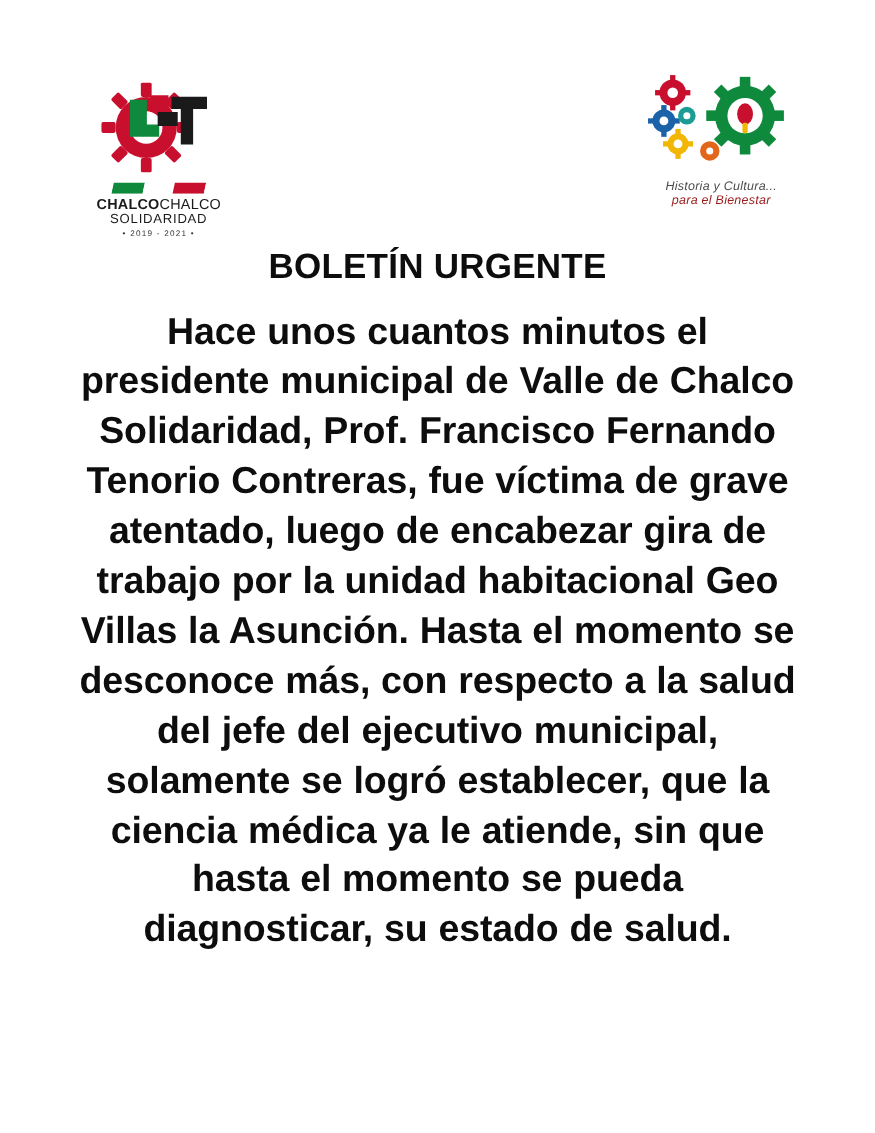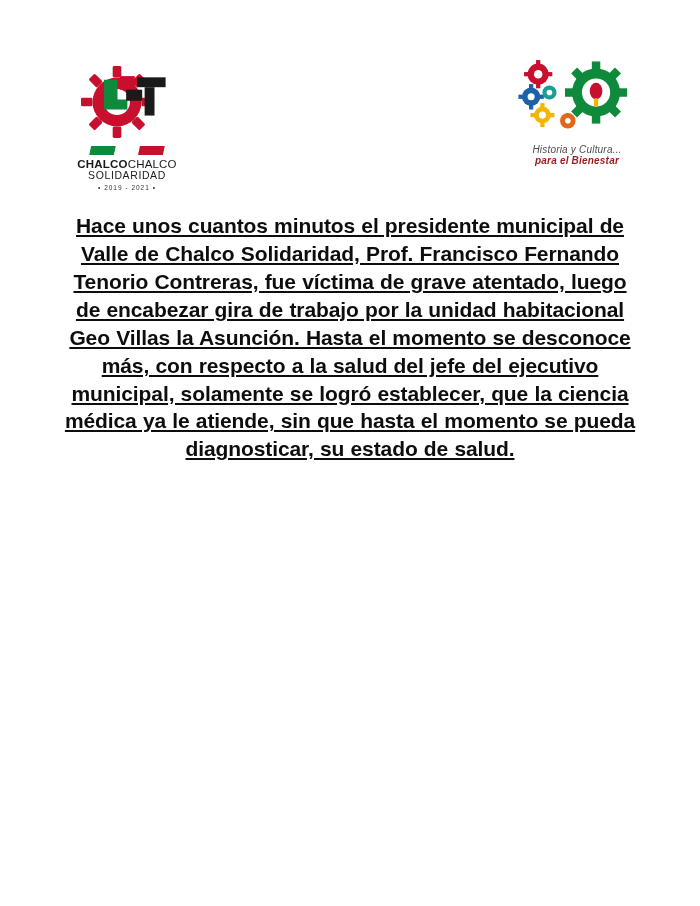--- a/index.html
+++ b/index.html
@@ -109,21 +109,21 @@
     font-size: 10px;
     font-style: italic;
     font-weight: normal;
     color: #4d4d4d;
     letter-spacing: 0.2px;
     line-height: 1.1;
   }
   .hc-tag2 {
     font-size: 10px;
     font-style: italic;
-    font-weight: bold;
+    font-weight: normal;
     color: #9a1c1c;
     letter-spacing: 0.2px;
     line-height: 1.1;
     text-align: center;
   }
 
   
   .bulletin {
     position: absolute;
     top: 196px;
@@ -133,28 +133,27 @@
   }
   .bulletin-title {
     font-size: 28px;
     font-weight: bold;
     letter-spacing: 0.2px;
     color: #0d0d0d;
     margin: 0 0 8px 0;
     line-height: 1.2;
   }
   .bulletin-body {
-    font-size: 21px;
+    font-size: 30px;
     font-weight: bold;
     line-height: 1.33;
     color: #0d0d0d;
     margin: 16px;
     letter-spacing: -0.1px;
     word-spacing: 0.5px;
-    text-decoration: underline;
   }
 </style>
 </head>
 <body>
 
 <div class="page">
 
   <div class="logo-row">
 
     <div class="logo-left">
@@ -264,16 +263,17 @@
             </g>
           </g>
         </svg>
       </div>
       <div class="hc-tag1">Historia y Cultura...</div>
       <div class="hc-tag2">para el Bienestar</div>
     </div>
   </div>
 
   <div class="bulletin">
+    <h1 class="bulletin-title">BOLETÍN URGENTE</h1>
     <p class="bulletin-body">Hace unos cuantos minutos el presidente municipal de Valle de Chalco Solidaridad, Prof. Francisco Fernando Tenorio Contreras, fue víctima de grave atentado, luego de encabezar gira de trabajo por la unidad habitacional Geo Villas la Asunción. Hasta el momento se desconoce más, con respecto a la salud del jefe del ejecutivo municipal, solamente se logró establecer, que la ciencia médica ya le atiende, sin que hasta el momento se pueda diagnosticar, su estado de salud.</p>
   </div>
 
 </div>
 
 </body></html>

